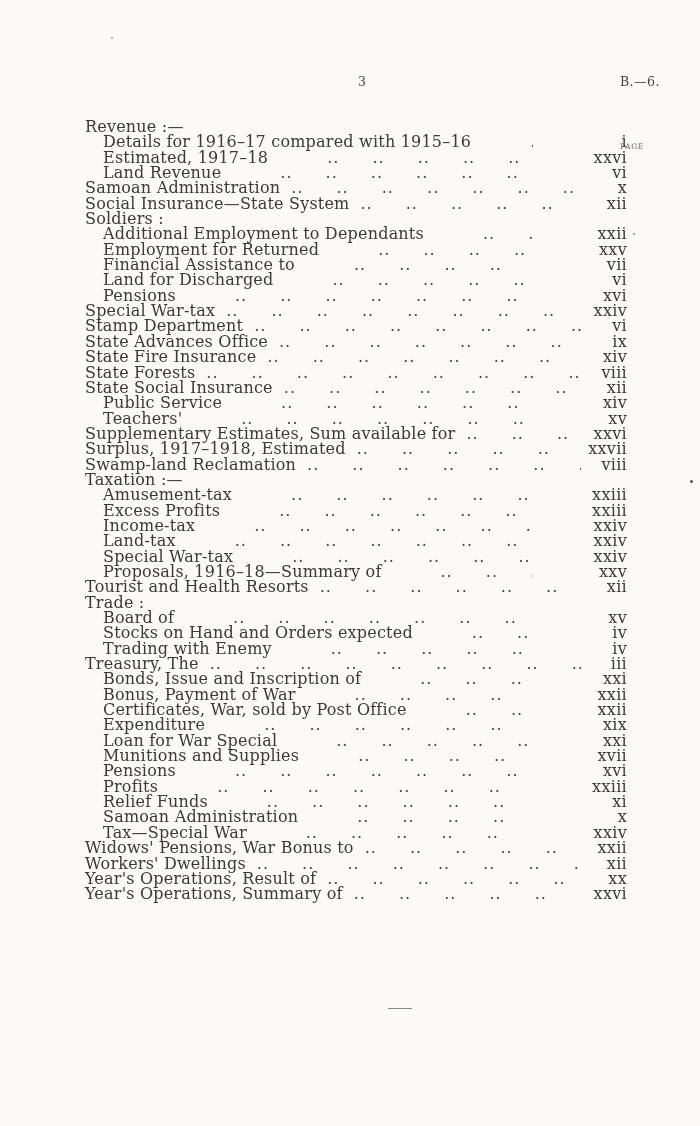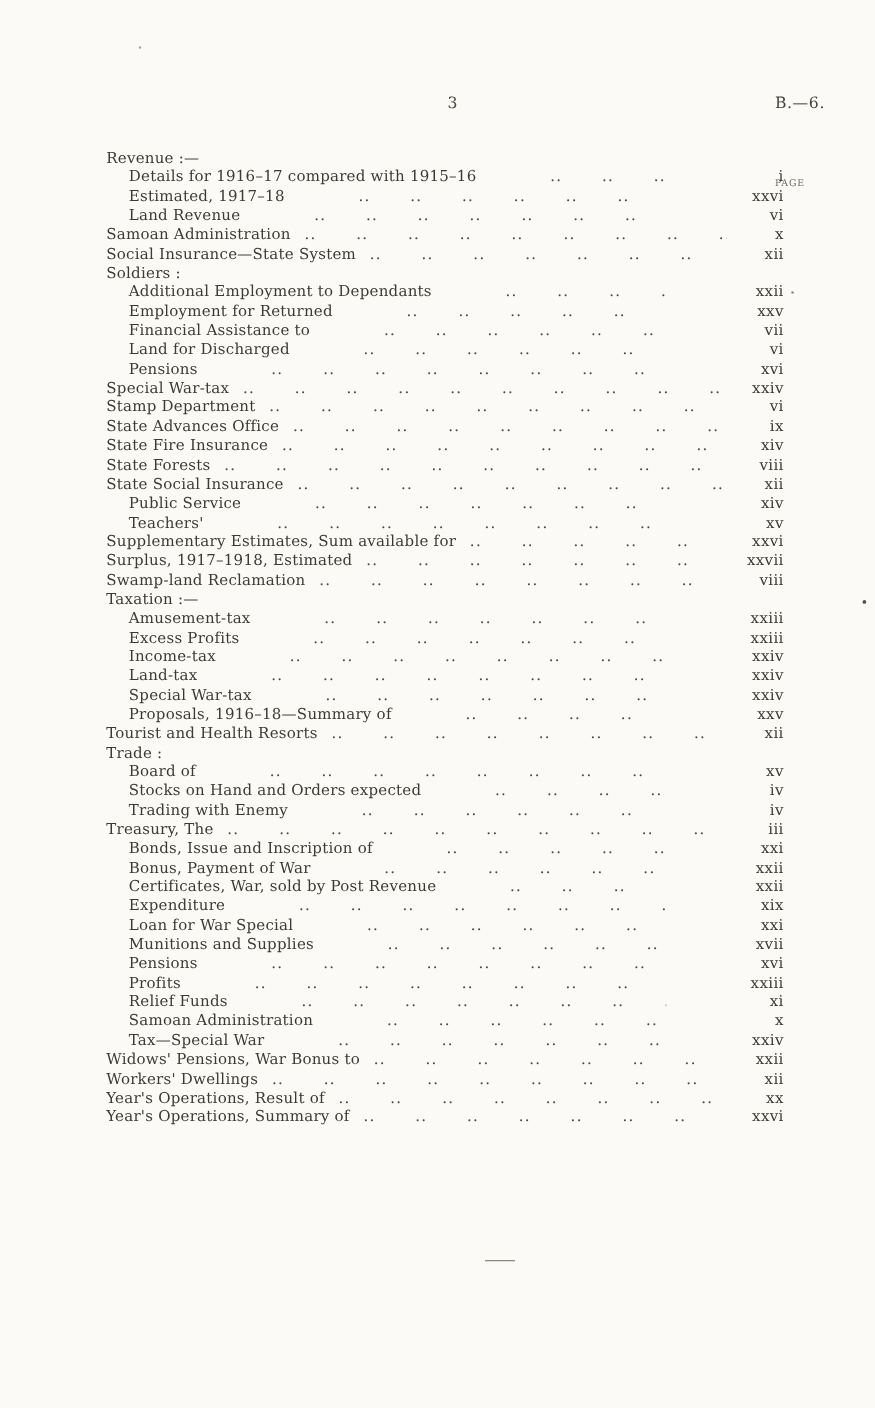--- a/index.html
+++ b/index.html
@@ -12,21 +12,21 @@
     position:relative; width:700px; height:1126px;
     background:#fbfaf6; color:#3c3a33; overflow:hidden;
   }
   .header-row { position:absolute; top:74px; left:0; right:0; height:17px; font-size:12.5px; }
   .page-number { position:absolute; left:24px; right:0; text-align:center; color:#4a4841; }
   .doc-ref { position:absolute; right:40px; top:0; color:#45433c; letter-spacing:0.5px; }
   .page-col-label {
     position:absolute; top:106px; right:56px;
     font-size:7.5px; letter-spacing:0.7px; color:#6e6c64;margin-top:36px;
   }
-  .toc { position:absolute; top:119px; left:85px; right:73px; font-size:12px; }
+  .toc { position:absolute; top:119px; left:85px; right:73px; font-size:16px; }
   .row {
     display:flex; align-items:baseline;
     height:15.35px; line-height:15.35px; white-space:nowrap;
   }
   .row.indent { padding-left:18px;gap:48px; }
   .label { flex:0 0 auto; letter-spacing:0.2px; }
   .leader {
     flex:1 1 auto; overflow:hidden; white-space:nowrap;
     padding-left:11px; word-spacing:27px; letter-spacing:1px;
     color:#4a483f;
@@ -227,21 +227,21 @@
         <span class="label">Bonds, Issue and Inscription of</span>
         <span class="leader">.. .. .. .. .. .. .. .. .. .. .. .. .. .. </span>
         <span class="pagenum">xxi</span>
       </div>
       <div class="row indent">
         <span class="label">Bonus, Payment of War</span>
         <span class="leader">.. .. .. .. .. .. .. .. .. .. .. .. .. .. </span>
         <span class="pagenum">xxii</span>
       </div>
       <div class="row indent">
-        <span class="label">Certificates, War, sold by Post Revenue</span>
+        <span class="label">Certificates, War, sold by Post Office</span>
         <span class="leader">.. .. .. .. .. .. .. .. .. .. .. .. .. .. </span>
         <span class="pagenum">xxii</span>
       </div>
       <div class="row indent">
         <span class="label">Expenditure</span>
         <span class="leader">.. .. .. .. .. .. .. .. .. .. .. .. .. .. </span>
         <span class="pagenum">xix</span>
       </div>
       <div class="row indent">
         <span class="label">Loan for War Special</span>

